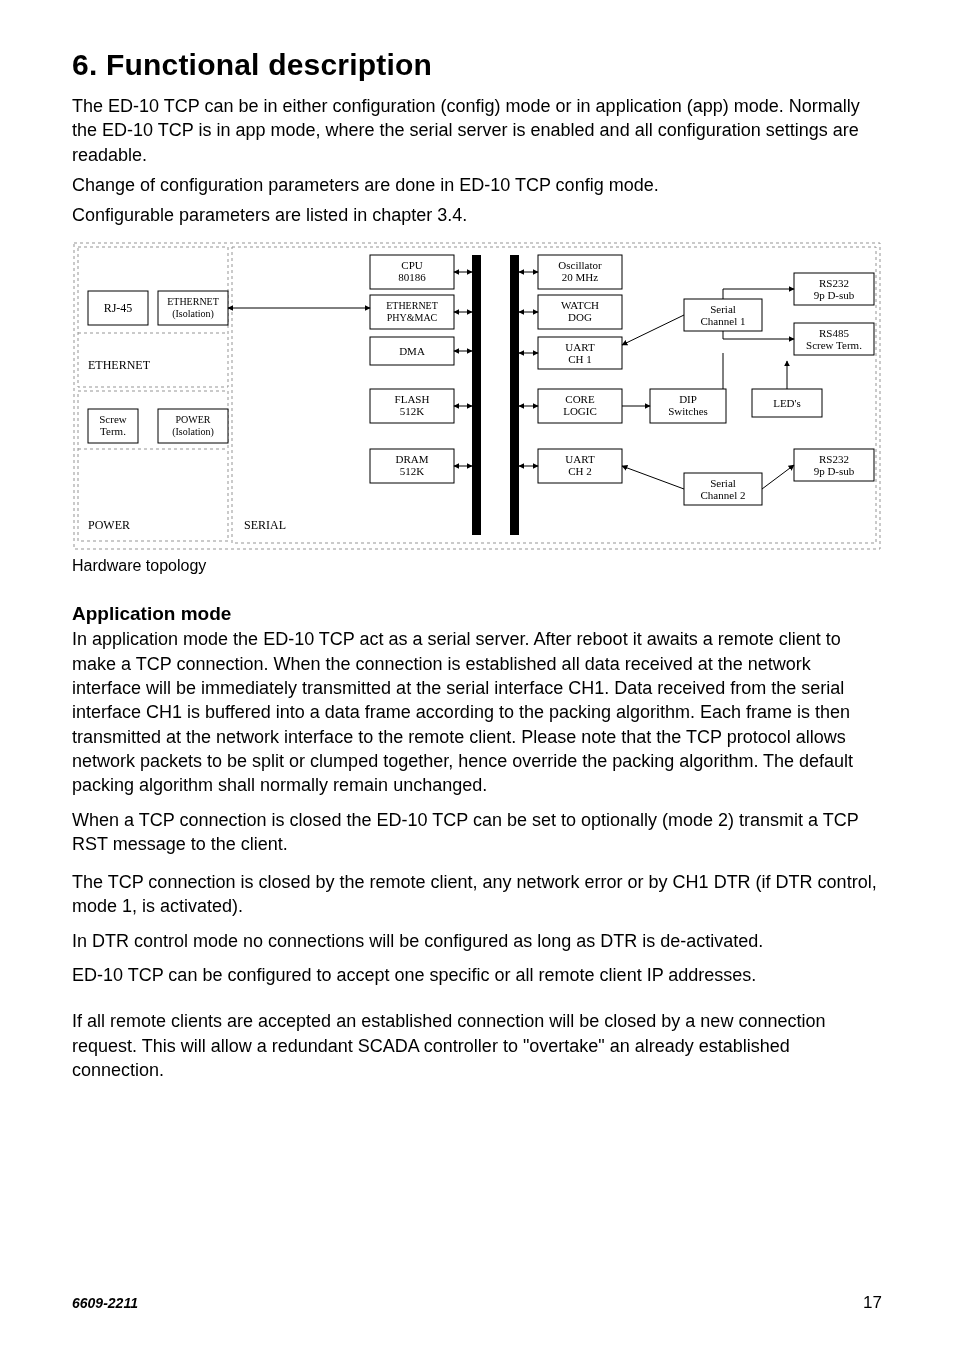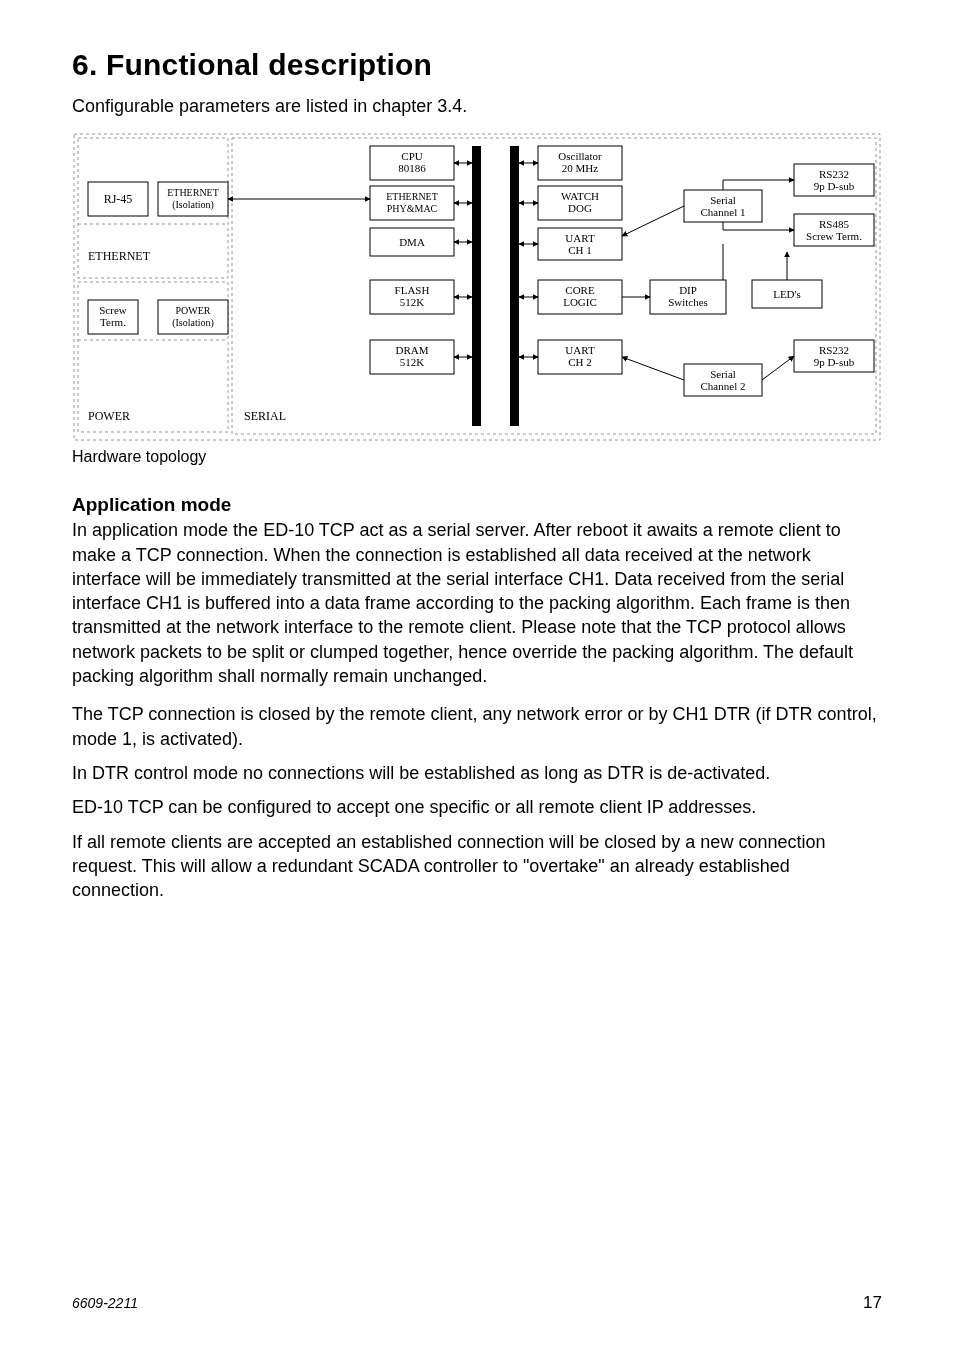--- a/index.html
+++ b/index.html
@@ -6,32 +6,34 @@
   .page{width:954px;height:1351px;box-sizing:border-box;padding:48px 72px 40px 72px;position:relative;font-family:'Gill Sans','Gill Sans MT','Segoe UI',Arial,sans-serif;color:#000;}
   h1.title{font-size:30px;font-weight:700;margin:0 0 12px 0;letter-spacing:.2px;}
   p.body{font-size:18px;line-height:1.35;margin:0 0 6px 0;}
   p.body+p.body{margin-top:0;}
   .para-block{margin-bottom:14px;}
   .fig{margin:12px 0 6px 0;}
   .fig svg{display:block;}
   .fig-caption{font-size:16px;margin:2px 0 22px 0;}
   h2.sub{font-size:19px;font-weight:700;margin:28px 0 2px 0;}
   .footer{position:absolute;left:72px;right:72px;bottom:38px;display:flex;justify-content:space-between;align-items:baseline;}
-  .footer .docnum{font-style:italic;font-weight:400;font-size:14px;}
+  .footer .docnum{font-style:italic;font-weight:700;font-size:14px;}
   .footer .pagenum{font-weight:400;font-size:17px;}
   svg text{font-family:'Times New Roman',serif;}
 </style>
 </head>
 <body>
 
 <div class="page">
 
   <h1 class="title">6. Functional description</h1>
 
   <div class="para-block">
+    <p class="body">The ED-10 TCP can be in either configuration (config) mode or in application (app) mode. Normally the ED-10 TCP is in app mode, where the serial server is enabled and all configuration settings are readable.</p>
+    <p class="body">Change of configuration parameters are done in ED-10 TCP config mode.</p>
     <p class="body">Configurable parameters are listed in chapter 3.4.</p>
   </div>
 
   <div class="fig">
     <svg viewBox="0 0 810 310" width="810" height="310">
 
       <defs>
         <marker id="ar" viewBox="0 0 10 10" refX="9" refY="5" markerWidth="6" markerHeight="6" orient="auto-start-reverse">
           <path d="M0,0 L10,5 L0,10 z" fill="#000"></path>
         </marker>
@@ -194,22 +196,23 @@
 
       <line x1="690" y1="248" x2="722" y2="224" stroke="#000" marker-end="url(#ar)"></line>
 
       <line x1="651" y1="112" x2="651" y2="148" stroke="#000"></line>
     </svg>
   </div>
   <div class="fig-caption">Hardware topology</div>
 
   <h2 class="sub">Application mode</h2>
   <p class="body">In application mode the ED-10 TCP act as a serial server. After reboot it awaits a remote client to make a TCP connection. When the connection is established all data received at the network interface will be immediately transmitted at the serial interface CH1. Data received from the serial interface CH1 is buffered into a data frame according to the packing algorithm. Each frame is then transmitted at the network interface to the remote client. Please note that the TCP protocol allows network packets to be split or clumped together, hence override the packing algorithm. The default packing algorithm shall normally remain unchanged.</p>
+  <p class="body" style="margin-top:10px">When a TCP connection is closed the ED-10 TCP can be set to optionally (mode 2) transmit a TCP RST message to the client.</p>
   <p class="body" style="margin-top:14px">The TCP connection is closed by the remote client, any network error or by CH1 DTR (if DTR control, mode 1, is activated).</p>
-  <p class="body" style="margin-top:10px">In DTR control mode no connections will be established as long as DTR is de-activated.</p>
+  <p class="body" style="margin-top:10px">In DTR control mode no connections will be configured as long as DTR is de-activated.</p>
   <p class="body" style="margin-top:10px">ED-10 TCP can be configured to accept one specific or all remote client IP addresses.</p>
-  <p class="body" style="margin-top:10px">If all remote clients are accepted an established connection will be closed by a new connection request. This will allow a redundant SCADA controller to "overtake" an already established connection.</p>
+  <p class="body" style="margin-top:22px">If all remote clients are accepted an established connection will be closed by a new connection request. This will allow a redundant SCADA controller to "overtake" an already established connection.</p>
 
   <div class="footer">
     <span class="docnum">6609-2211</span>
     <span class="pagenum">17</span>
   </div>
 </div>
 
 </body></html>

